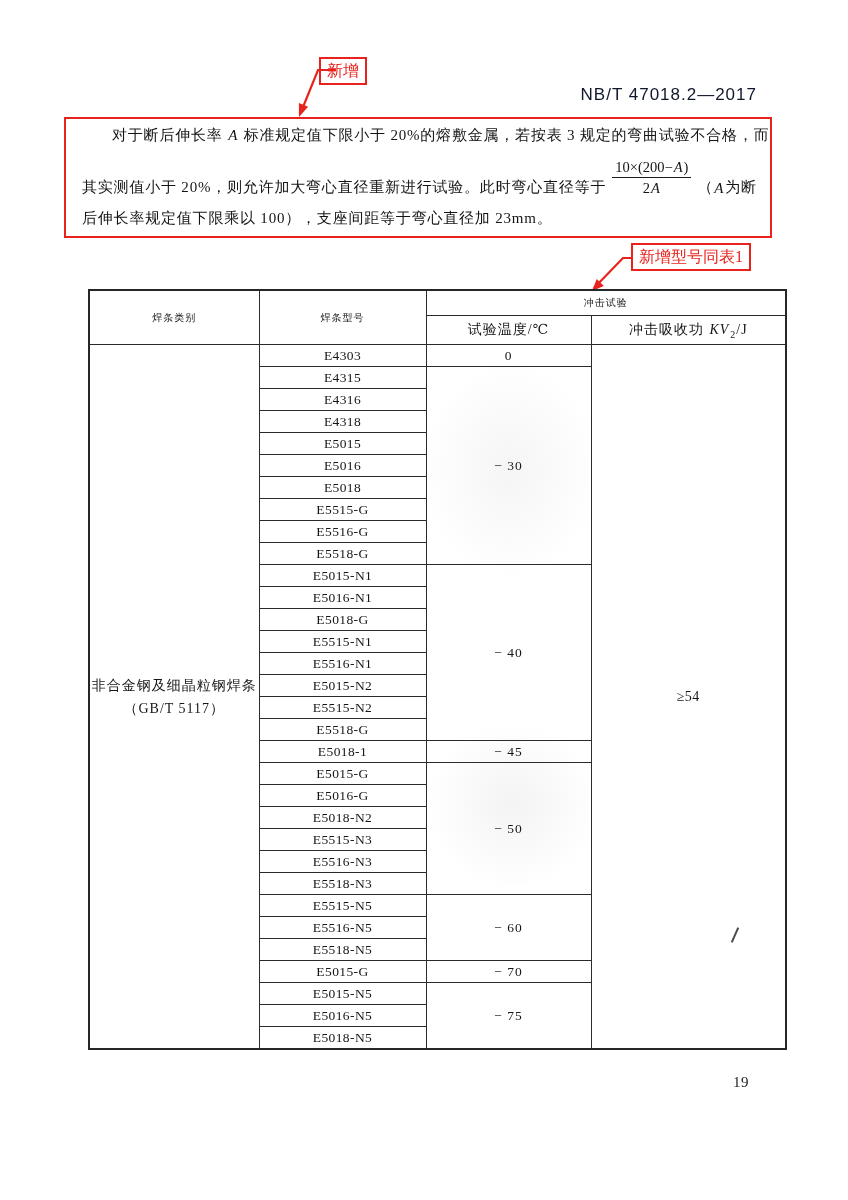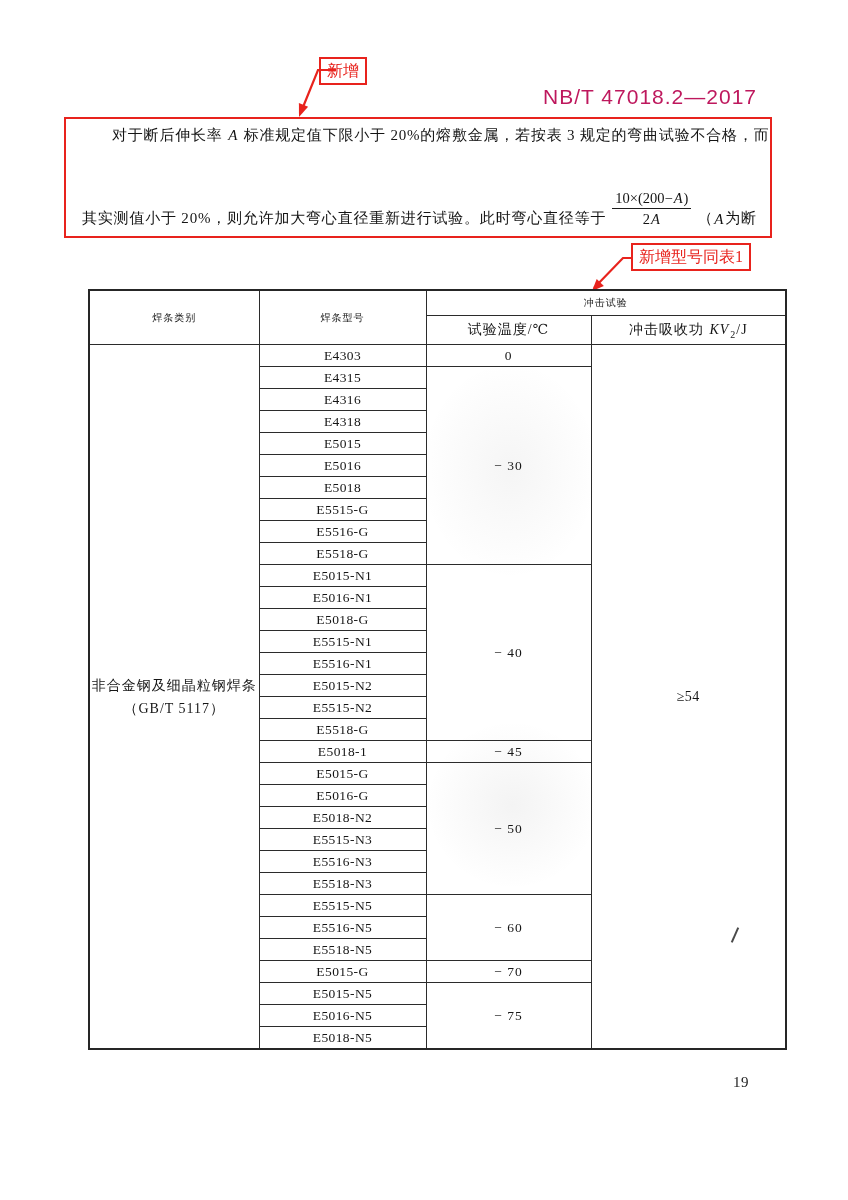--- a/index.html
+++ b/index.html
@@ -20,21 +20,21 @@
   .anno-added  { left:319px; top:57px; }
   .anno-models { left:631px; top:243px;text-align:right; }
   .arrow-svg { position:absolute; pointer-events:none; }
   .arrow-svg path, .arrow-svg polyline { stroke:#e8231d; stroke-width:2.2; fill:none; }
   .arrow-svg polygon { fill:#e8231d; }
 
   
   .doc-number {
     position:absolute; top:85px; right:91px;
     font-family:"Liberation Sans","DejaVu Sans",sans-serif;
-    font-size:21px; letter-spacing:1px; color:#be185d;
+    font-size:17px; letter-spacing:1px; color:#0f172a;
   }
   .page-number {
     position:absolute; top:1074px; left:733px;
     font-size:15px; color:#222; letter-spacing:0.5px;
   }
 
   
   .intro-box {
     position:absolute; left:64px; top:117px; width:708px; height:121px;
     border:2px solid #e8231d; box-sizing:border-box;
@@ -105,20 +105,21 @@
     <p class="l2">
       <span>其实测值小于 20%，则允许加大弯心直径重新进行试验。此时弯心直径等于</span>
       <span class="frac">
         <span class="num"><span>10×(200−</span><span class="var">A</span><span>)</span></span>
         <span class="den"><span>2</span><span class="var">A</span></span>
       </span>
       <span>（</span>
         <span class="var">A</span>
         <span> 为断</span>
     </p>
+    <p class="l3">后伸长率规定值下限乘以 100），支座间距等于弯心直径加 23mm。</p>
   </div>
 
 
   <div class="anno-box anno-models">
     <span>新增型号同表1</span>
   </div>
   <svg class="arrow-svg" style="left:585px; top:252px;" width="60" height="44" viewBox="0 0 60 44">
     <path d="M 47 6 L 38 6 L 9 36"></path>
     <polygon points="7,39 18.9,33.9 11.7,26.9"></polygon>
   </svg>

